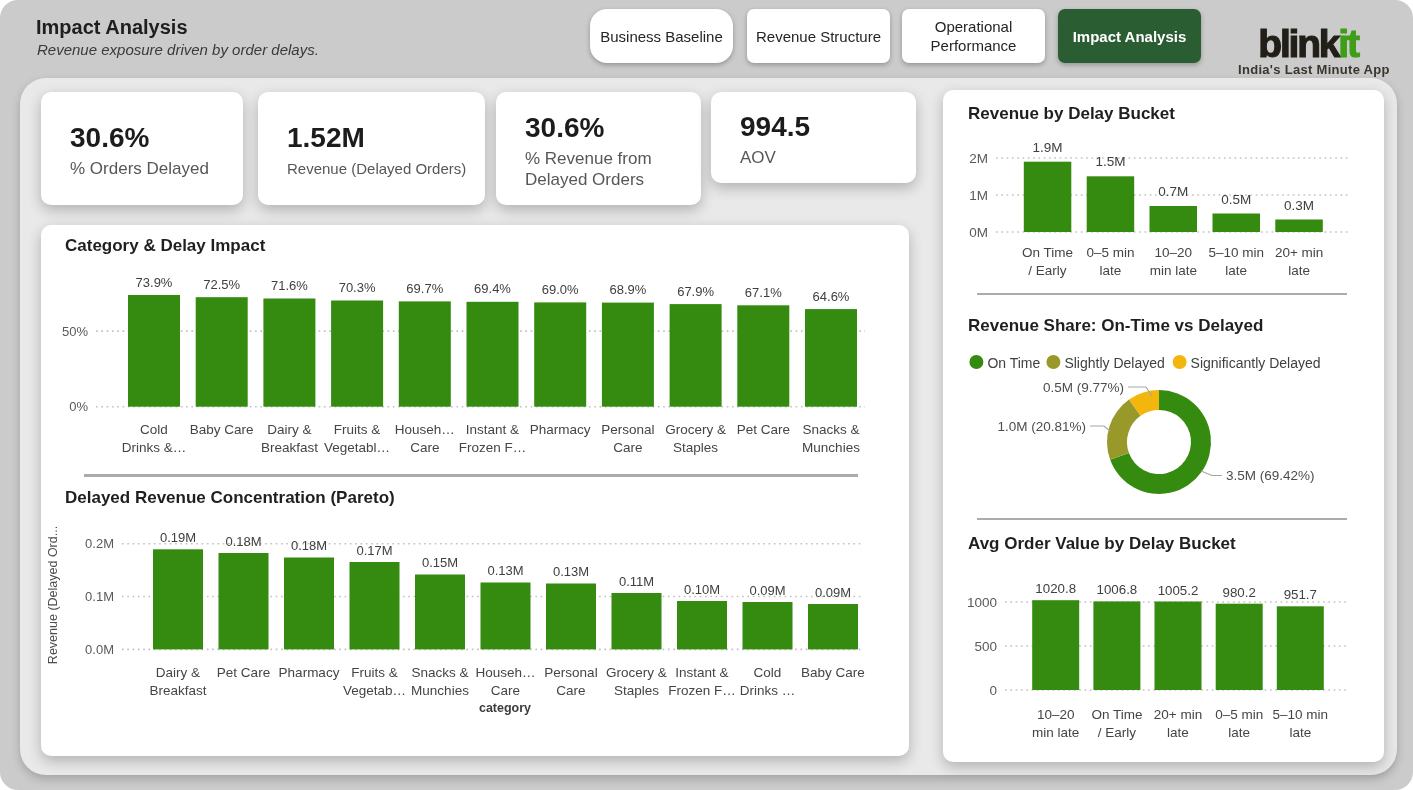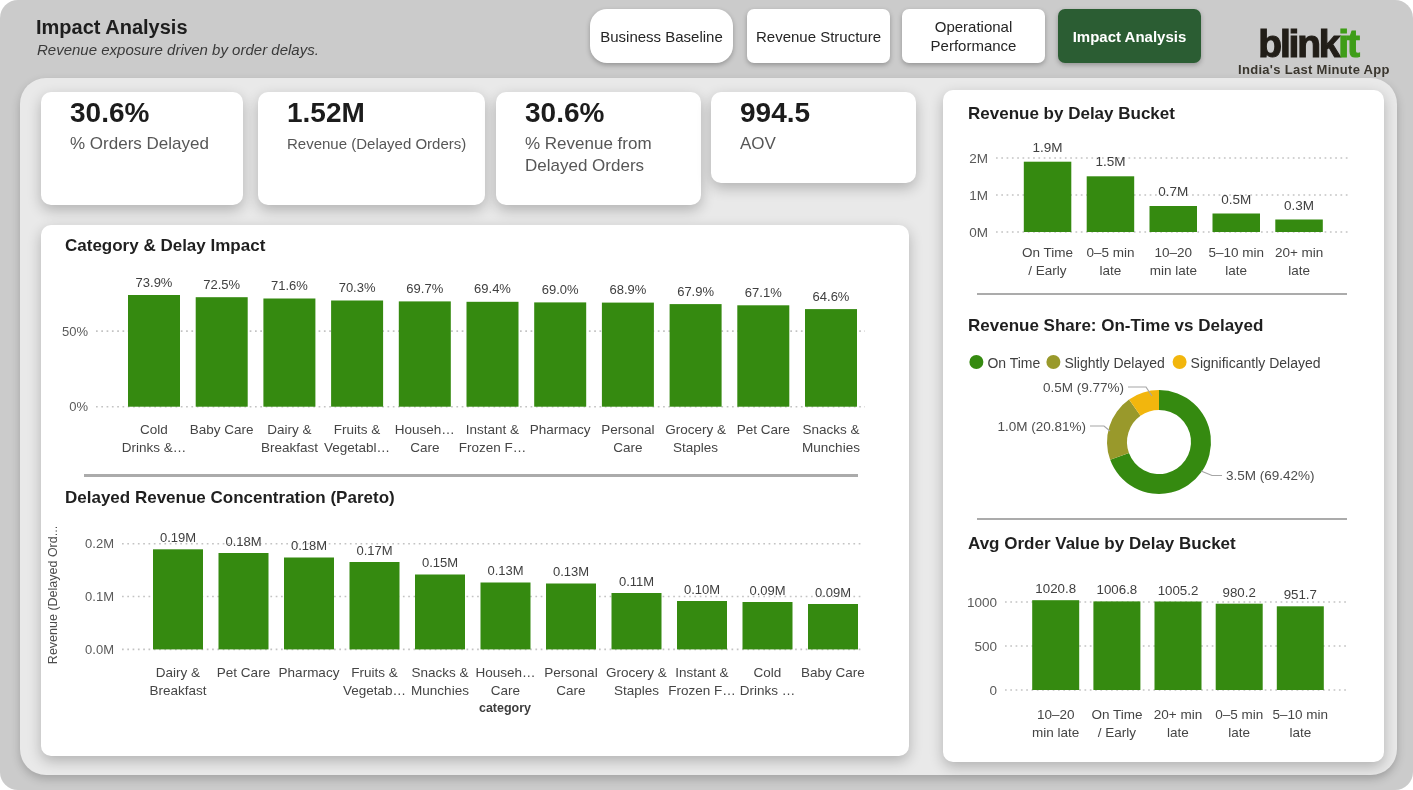--- a/index.html
+++ b/index.html
@@ -8,21 +8,21 @@
 .h-title { position:absolute; left:36px; top:16px; font-size:20px; font-weight:bold; color:#1e1e1e; }
 .h-sub { position:absolute; left:37px; top:41px; font-size:15px; font-style:italic; color:#3a3a3a; }
 .btn { position:absolute; top:9px; height:54px; width:143px; background:#ffffff; border-radius:7px;
   box-shadow:0 2px 5px rgba(0,0,0,.28); display:flex; align-items:center; justify-content:center;
   text-align:center; font-size:15px; color:#252525; line-height:19px; }
 .btn.active { background:#2b5d33; color:#ffffff; font-weight:bold; }
 .logo { position:absolute; left:1238px; top:25px; width:140px; text-align:center; }
 .logo .word { font-size:39px; font-weight:bold; letter-spacing:-2.2px; color:#221e18; line-height:37px; -webkit-text-stroke:1.15px #221e18; }
 .logo .word span { color:#3f9d18; -webkit-text-stroke:1.15px #3f9d18; }
 .logo .tag { font-size:13px; font-weight:bold; color:#3a362e; letter-spacing:0.3px; margin-top:0px; white-space:nowrap; }
-.kpi { display:flex; flex-direction:column; justify-content:flex-start; padding:6px 0 0 29px; }
+.kpi { display:flex; flex-direction:column; justify-content:center; padding:6px 0 0 29px; }
 .kpi .num { font-size:28px; font-weight:bold; color:#1c1c1c; line-height:30px; }
 .kpi .lab { font-size:17px; color:#575757; line-height:21.5px; margin-top:5px; white-space:nowrap; }
 .ctitle { position:absolute; font-size:17px; font-weight:600; color:#1f1f1f; }
 .sep { position:absolute; background:#ababab; }
 svg text { font-family:"Liberation Sans", sans-serif; }
 </style></head>
 <body>
 <div class="page">
   <div class="h-title">Impact Analysis</div>
   <div class="h-sub">Revenue exposure driven by order delays.</div>

